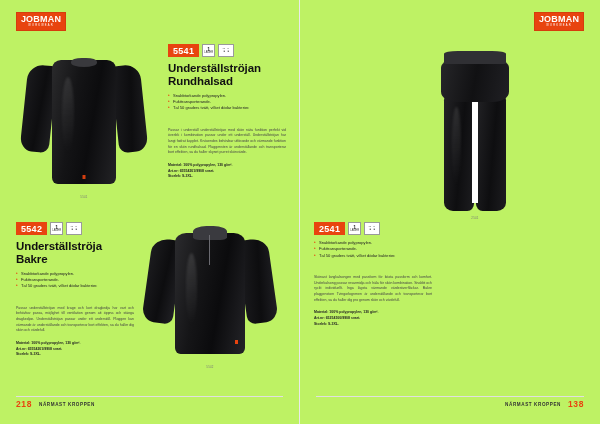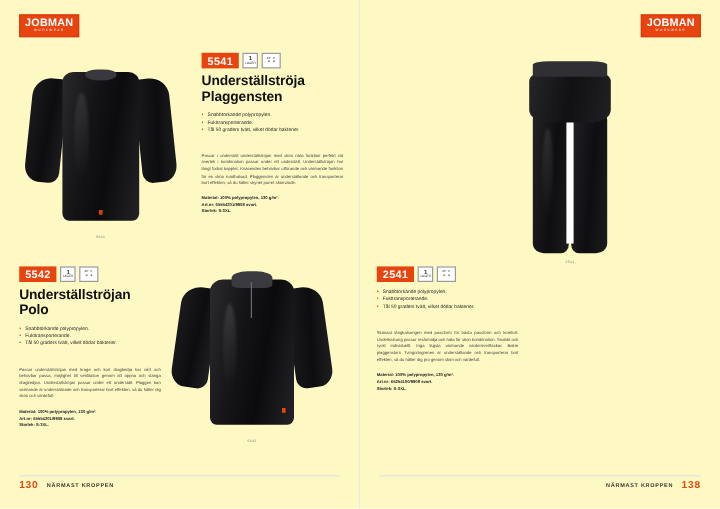--- a/index.html
+++ b/index.html
@@ -12,21 +12,21 @@
   }
   .spread {
     position: relative;
     width: 600px; height: 424px;
     background: #ffffff;
     display: flex;
   }
   .page {
     position: relative;
     width: 300px; height: 424px;
-    background: #fef9c3;
+    background: #bef264;
   }
   .page.left { border-right: 1px solid #e9e9e9; }
 
   
   .logo {
     position: absolute;
     width: 50px; height: 19px;
     background: #e8440f;
     border: 1px solid #d63d0c;
     color: #ffffff;
@@ -344,21 +344,21 @@
         </div>
         <div class="icon-box wide">
           <div class="ic-grid">
             <span>40°</span>
             <span>P</span>
             <span>⊗</span>
             <span>⊗</span>
           </div>
         </div>
       </div>
-      <div class="prod-title">Underställströja Plaggensten</div>
+      <div class="prod-title">Underställströjan Rundhalsad</div>
       <ul class="bullets">
         <li>Snabbtorkande polypropylen.</li>
         <li>Fukttransporterande.</li>
         <li>Tål 50 graders tvätt, vilket dödar bakterier.</li>
       </ul>
       <div class="body-copy">Passar i underställ underställströjan med skön näta funktion perfekt vid överlek i kombination passar under ett underställ. Underställströjan har långt fodrat kapplet. Knäsendes behövbar utförande och värmande funktion för en skön rundhalsad. Plaggensten är underställande och transporterar bort effekten, så du håller skynet purret skönvärde.</div>
       <div class="specs">
         <div>Material: 100% polypropylen, 130 g/m².</div>
         <div>Art.nr: 65554201/9908 svart.</div>
         <div>Storlek: S-3XL.</div>
@@ -374,21 +374,21 @@
         </div>
         <div class="icon-box wide">
           <div class="ic-grid">
             <span>40°</span>
             <span>P</span>
             <span>⊗</span>
             <span>⊗</span>
           </div>
         </div>
       </div>
-      <div class="prod-title">Underställströjan Polo</div>
+      <div class="prod-title">Underställströja Bakre</div>
       <ul class="bullets">
         <li>Snabbtorkande polypropylen.</li>
         <li>Fukttransporterande.</li>
         <li>Tål 50 graders tvätt, vilket dödar bakterier.</li>
       </ul>
       <div class="body-copy">Passar underställströjan med krage och kort dragkedja har vårt och behövbar passa, möjlighet till ventilation genom att öppna och stänga dragkedjan. Underställströjan passar under ett underställ. Plaggen kan värmande är underställande och transporterar bort effekten, så du håller dig skön och värdefull.</div>
       <div class="specs">
         <div>Material: 100% polypropylen, 130 g/m².</div>
         <div>Art.nr: 65554201/9908 svart.</div>
         <div>Storlek: S-3XL.</div>
@@ -403,21 +403,21 @@
         <div class="collar"></div>
         <div class="zip"></div>
         <div class="hl"></div>
         <div class="tag"></div>
       </div>
       <span class="caption">5542</span>
     </div>
 
     <div class="divider-rule"></div>
     <div class="footer left">
-      <span class="pageno">130</span>
+      <span class="pageno">218</span>
       <span>NÄRMAST KROPPEN</span>
     </div>
   </div>
 
   <div class="page right">
 
     <div class="logo logo-right">
       <span class="logo-word">JOBMAN</span>
       <span class="logo-sub">WORKWEAR</span>
     </div>

